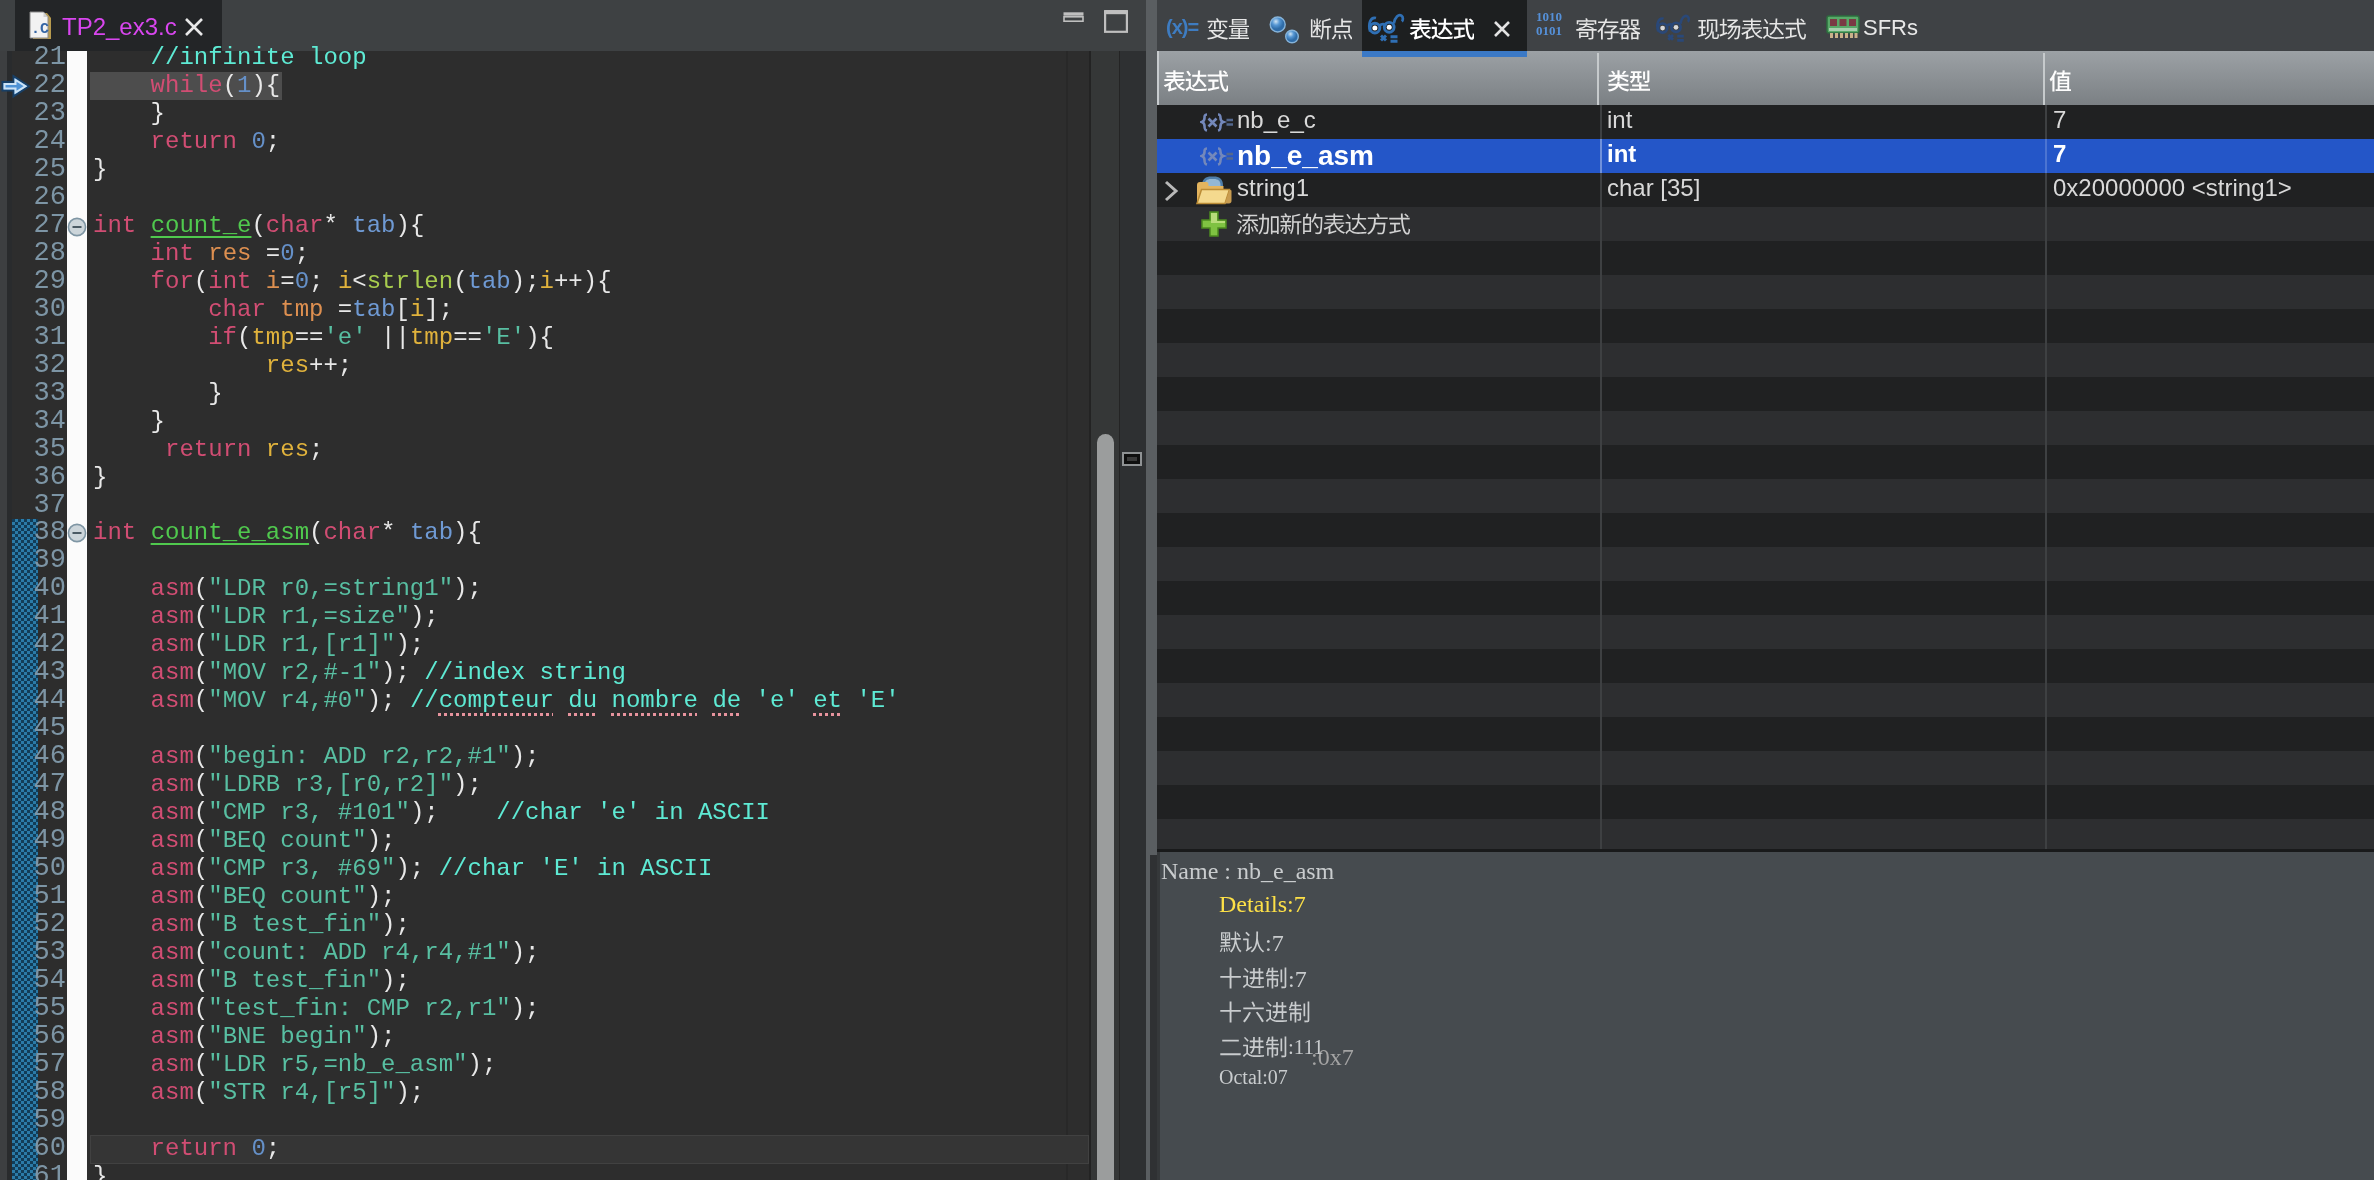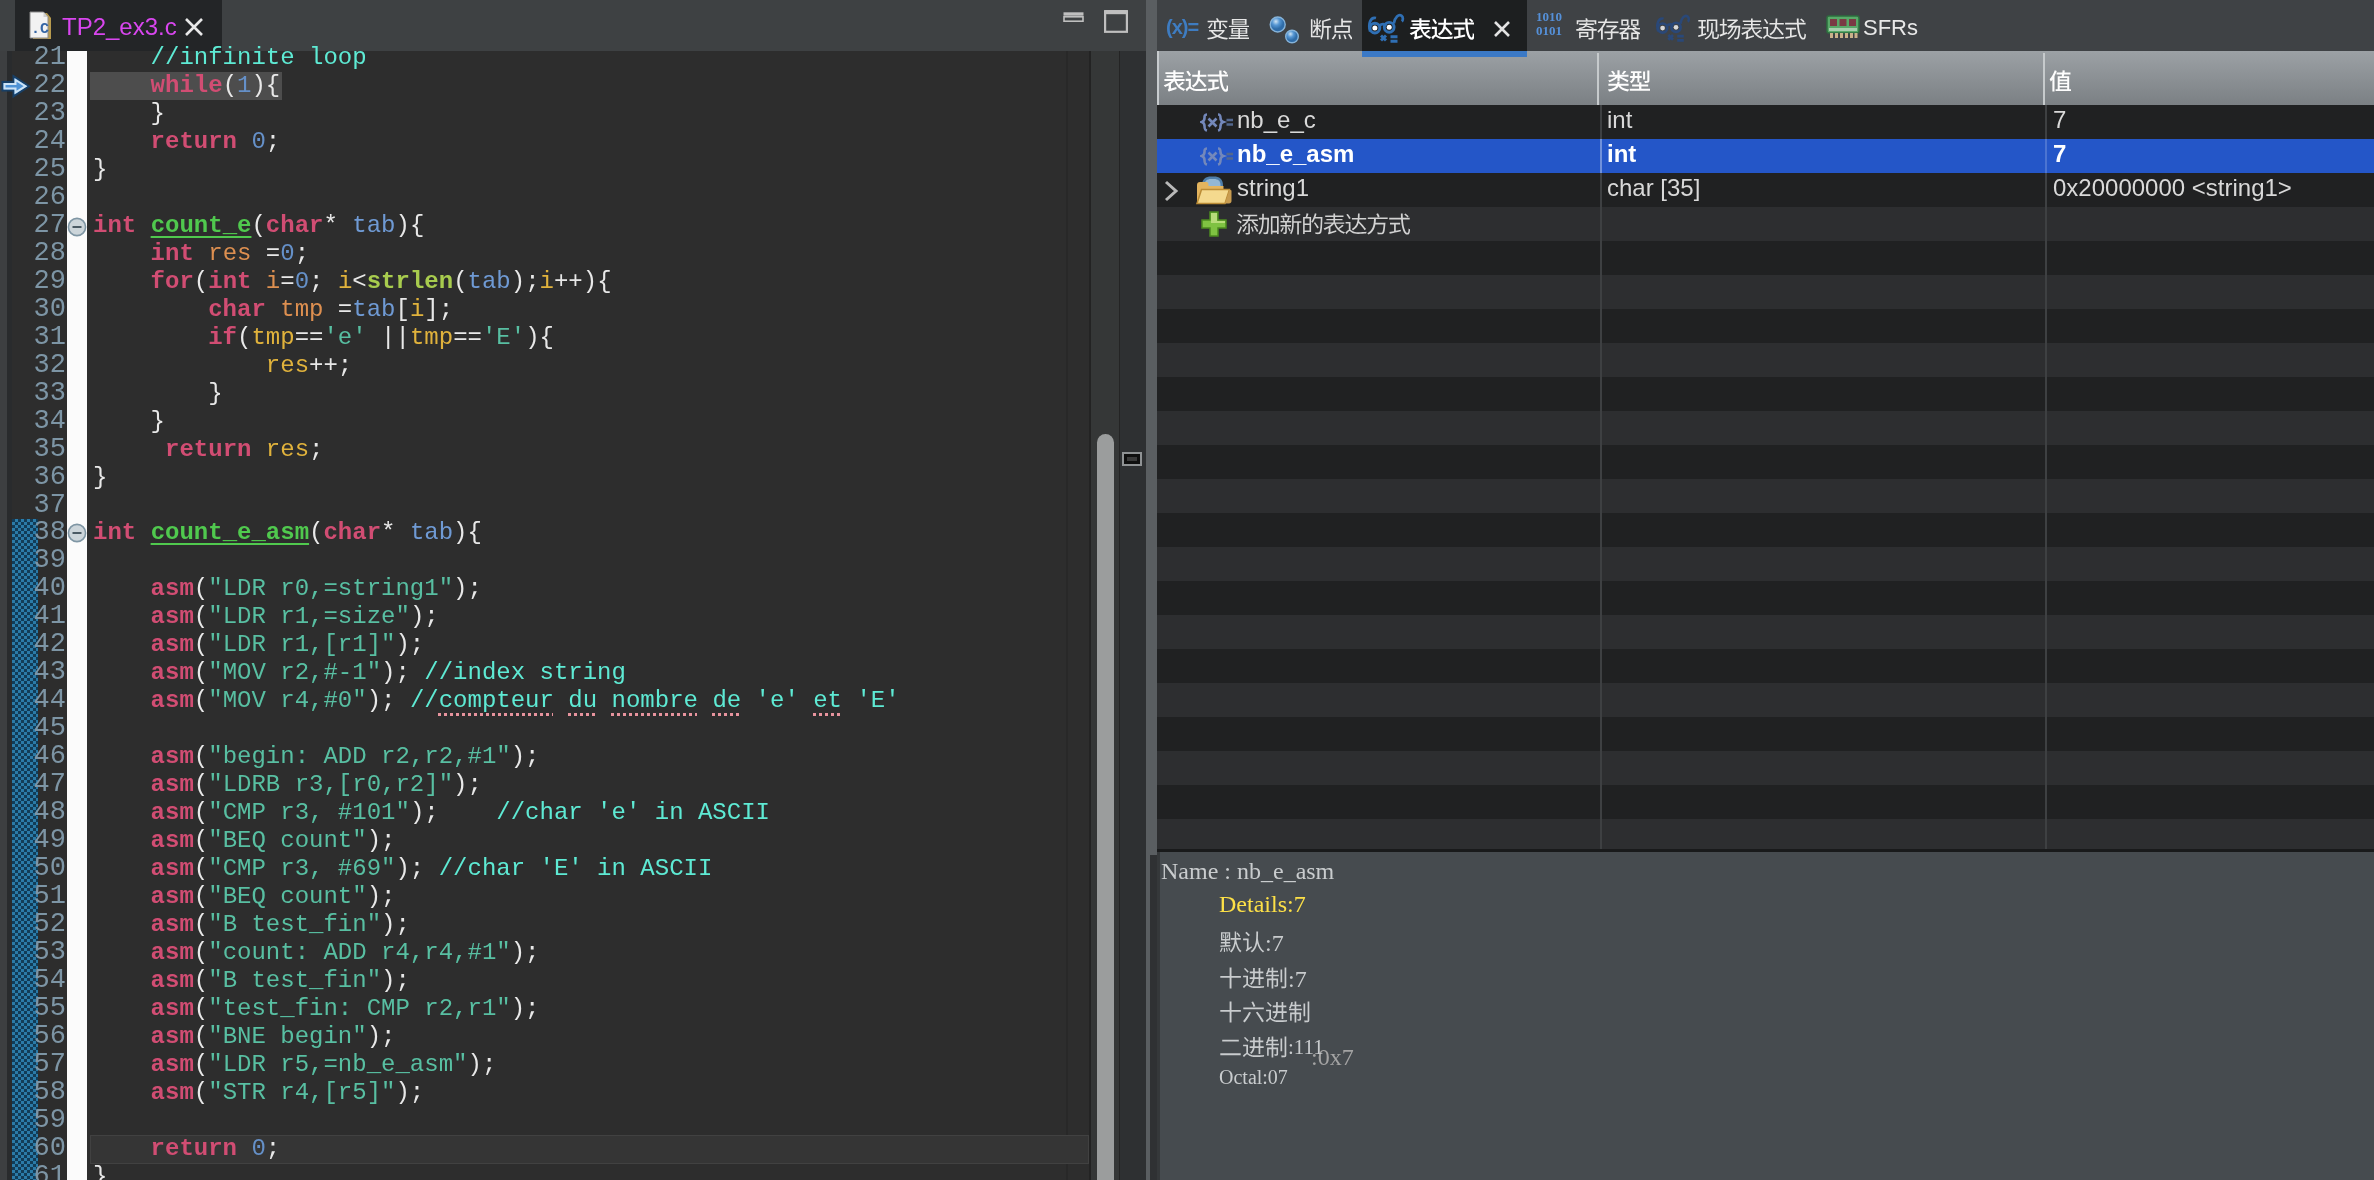--- a/index.html
+++ b/index.html
@@ -1,19 +1,19 @@
 <!DOCTYPE html>
 <html><head><meta charset="utf-8"><style>
 * {margin:0;padding:0;box-sizing:border-box}
 html,body {width:2374px;height:1180px;overflow:hidden;background:#2d2d2d}
 #root {position:absolute;width:2374px;height:1180px;font-family:"Liberation Sans",sans-serif}
 .abs {position:absolute}
 pre {font-family:"Liberation Mono",monospace;margin:0}
 #code {position:absolute;left:93px;top:44.0px;font-size:24px;line-height:27.975px;color:#e8e8e8;z-index:5}
-#code b {font-weight:bold}
+#code b {font-weight:normal}
 .k {color:#d14d73} .f {color:#50c94e;text-decoration:underline;text-decoration-thickness:2px;text-underline-offset:4px}
 .n {color:#6590c8} .s {color:#58bfa2} .c {color:#5eead4} .o {color:#dd8f50}
 .g {color:#e0b23c} .p {color:#6f9ad4} .l {color:#a8cc4e;font-weight:bold}
 .sq {font-style:normal;text-decoration:underline dotted #e8949e;text-decoration-thickness:3px;text-underline-offset:6px}
 #lnum {position:absolute;left:0;top:44.0px;width:66px;text-align:right;font-size:27px;line-height:27.975px;color:#7d95a5;z-index:4}
 .mono {font-family:Liberation Serif, serif}
 </style></head><body>
 <div id="root">
 
 <div class="abs" style="left:0;top:51px;width:1146px;height:1129px;background:#2d2d2d"></div>
@@ -188,21 +188,21 @@
 <svg style="position:absolute;left:1200px;top:113px" width="34" height="20" viewBox="0 0 34 20">
 <g fill="none" stroke="#7388bb" stroke-width="2.6">
 <path d="M7 1.5 C4.5 1.5 4.5 3 4.5 5 C4.5 8 3 8.6 1.8 9 C3 9.4 4.5 10 4.5 13 C4.5 15.5 4.5 17 7 17.5"></path>
 <path d="M18 1.5 C20.5 1.5 20.5 3 20.5 5 C20.5 8 22 8.6 23.2 9 C22 9.4 20.5 10 20.5 13 C20.5 15.5 20.5 17 18 17.5"></path>
 <path d="M8.5 5.5 L16.5 13.5 M16.5 5.5 L8.5 13.5"></path>
 </g>
 <g stroke="#53688f" stroke-width="2.6">
         <path d="M26.5 7 L33 7 M26.5 11.5 L33 11.5"></path>
       </g>
     </svg>
-<div class="abs" style="left:1237px;top:140px;font-size:24px;color:#fff;font-weight:bold">nb_e_asm</div>
+<div class="abs" style="left:1237px;top:140px;font-size:28px;color:#fff;font-weight:bold">nb_e_asm</div>
 <div class="abs" style="left:1607px;top:140px;font-size:24px;color:#fff;font-weight:bold">int</div>
 <div class="abs" style="left:2053px;top:140px;font-size:24px;color:#fff;font-weight:bold">7</div>
 <svg style="position:absolute;left:1200px;top:147px" width="34" height="20" viewBox="0 0 34 20">
 <g fill="none" stroke="#7388bb" stroke-width="2.6">
 <path d="M7 1.5 C4.5 1.5 4.5 3 4.5 5 C4.5 8 3 8.6 1.8 9 C3 9.4 4.5 10 4.5 13 C4.5 15.5 4.5 17 7 17.5"></path>
 <path d="M18 1.5 C20.5 1.5 20.5 3 20.5 5 C20.5 8 22 8.6 23.2 9 C22 9.4 20.5 10 20.5 13 C20.5 15.5 20.5 17 18 17.5"></path>
 <path d="M8.5 5.5 L16.5 13.5 M16.5 5.5 L8.5 13.5"></path>
 </g>
 <g stroke="#53688f" stroke-width="2.6">
         <path d="M26.5 7 L33 7 M26.5 11.5 L33 11.5"></path>

